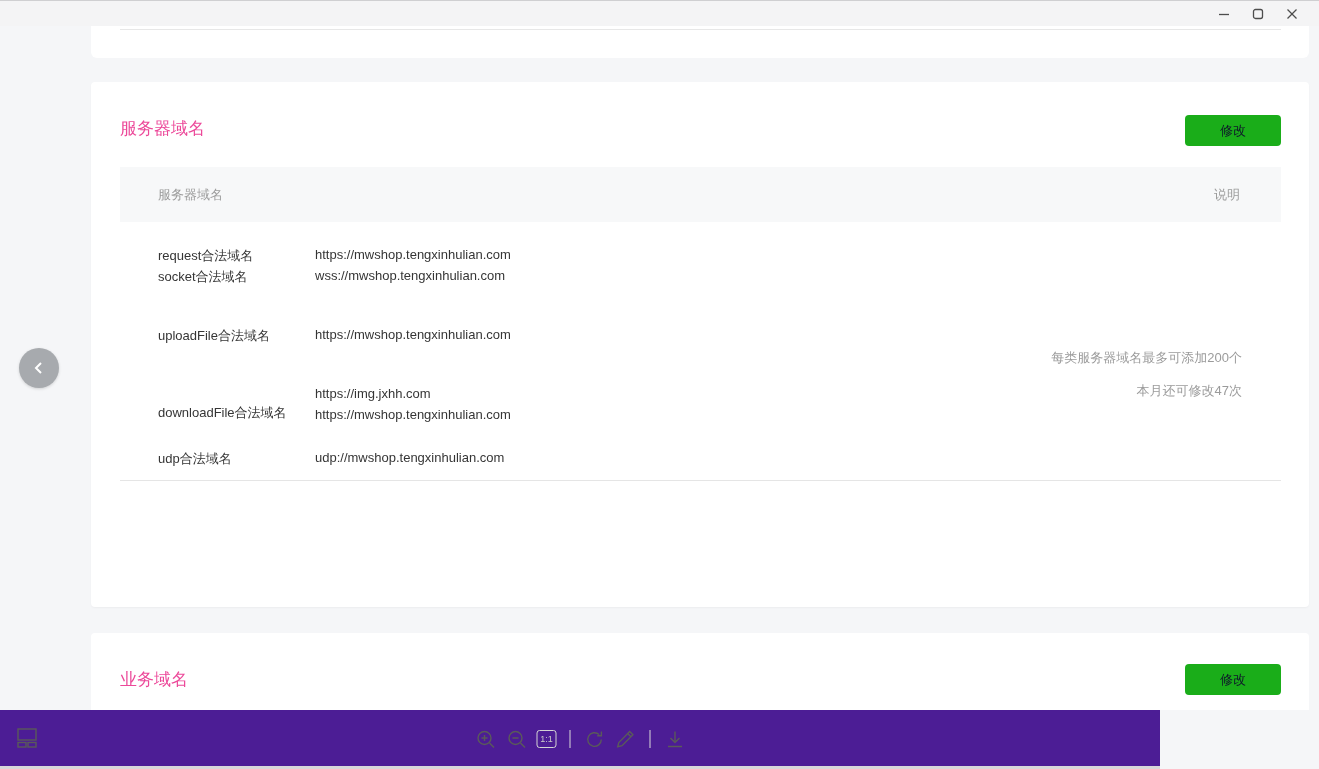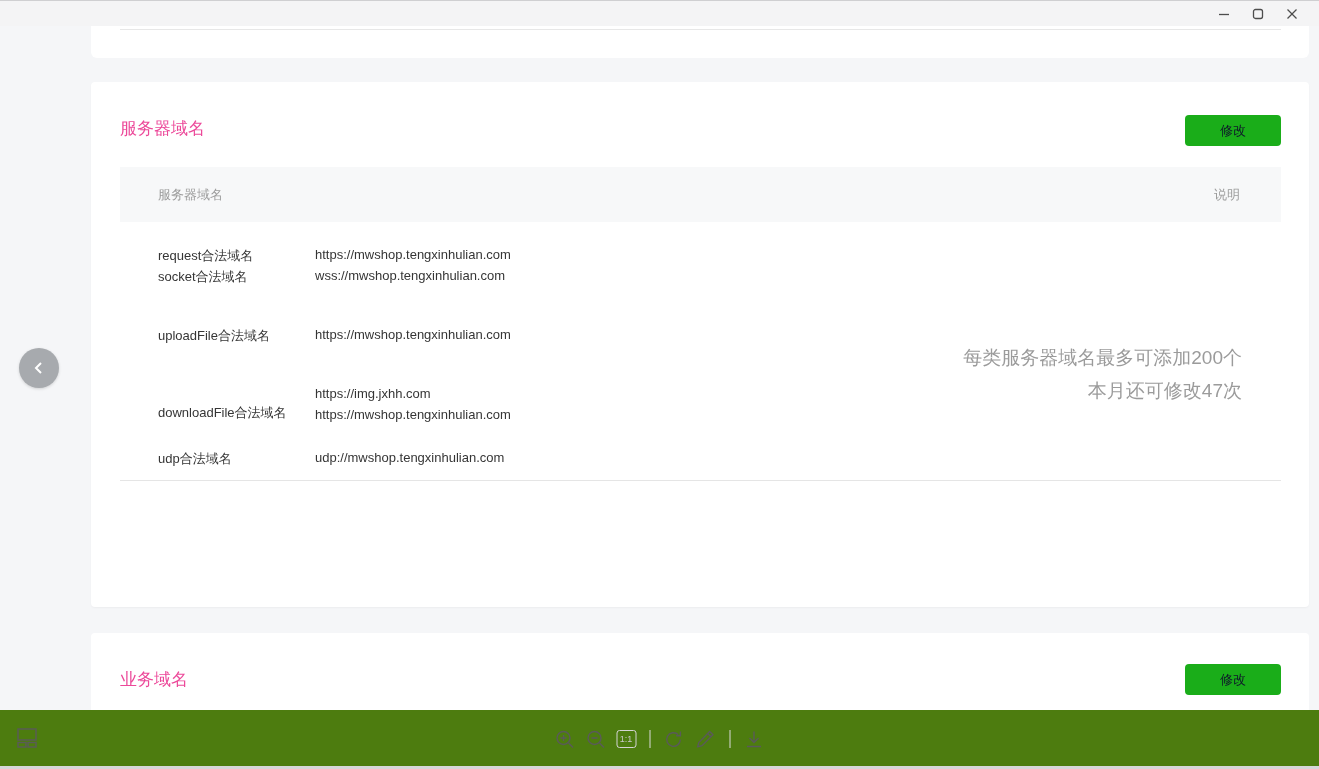--- a/index.html
+++ b/index.html
@@ -94,28 +94,28 @@
   .hl-box {
     display:inline-block;
     border:2px solid #e02020;
     padding:4px 14px 11px 16px;
     margin-left:-18px;
     line-height:21px;
   }
 
   .notes {
     position:absolute; right:67px; top:265px;
-    text-align:right; color:#9b9b9b; font-size:19px; line-height:21px;
+    text-align:right; color:#9b9b9b; font-size:13px; line-height:21px;
   }
   .notes .note-line + .note-line { margin-top:12px; }
 
   
   .toolbar {
-    position:absolute; left:0; bottom:0; width:1319px; height:59px;
-    background:#4d7c0f;
+    position:absolute; left:0; bottom:0; width:1160px; height:59px;
+    background:#4c1d95;
     border-bottom:3px solid #d7d7d9;
   }
   .toolbar .device-icon-wrap {
     position:absolute; left:16px; top:16px; width:22px; height:22px;
     display:flex; align-items:center; justify-content:center;
   }
   .tool-group {
     position:absolute; left:50%; top:14px; transform:translateX(-50%);
     display:flex; align-items:center; gap:9px; height:30px;
   }

